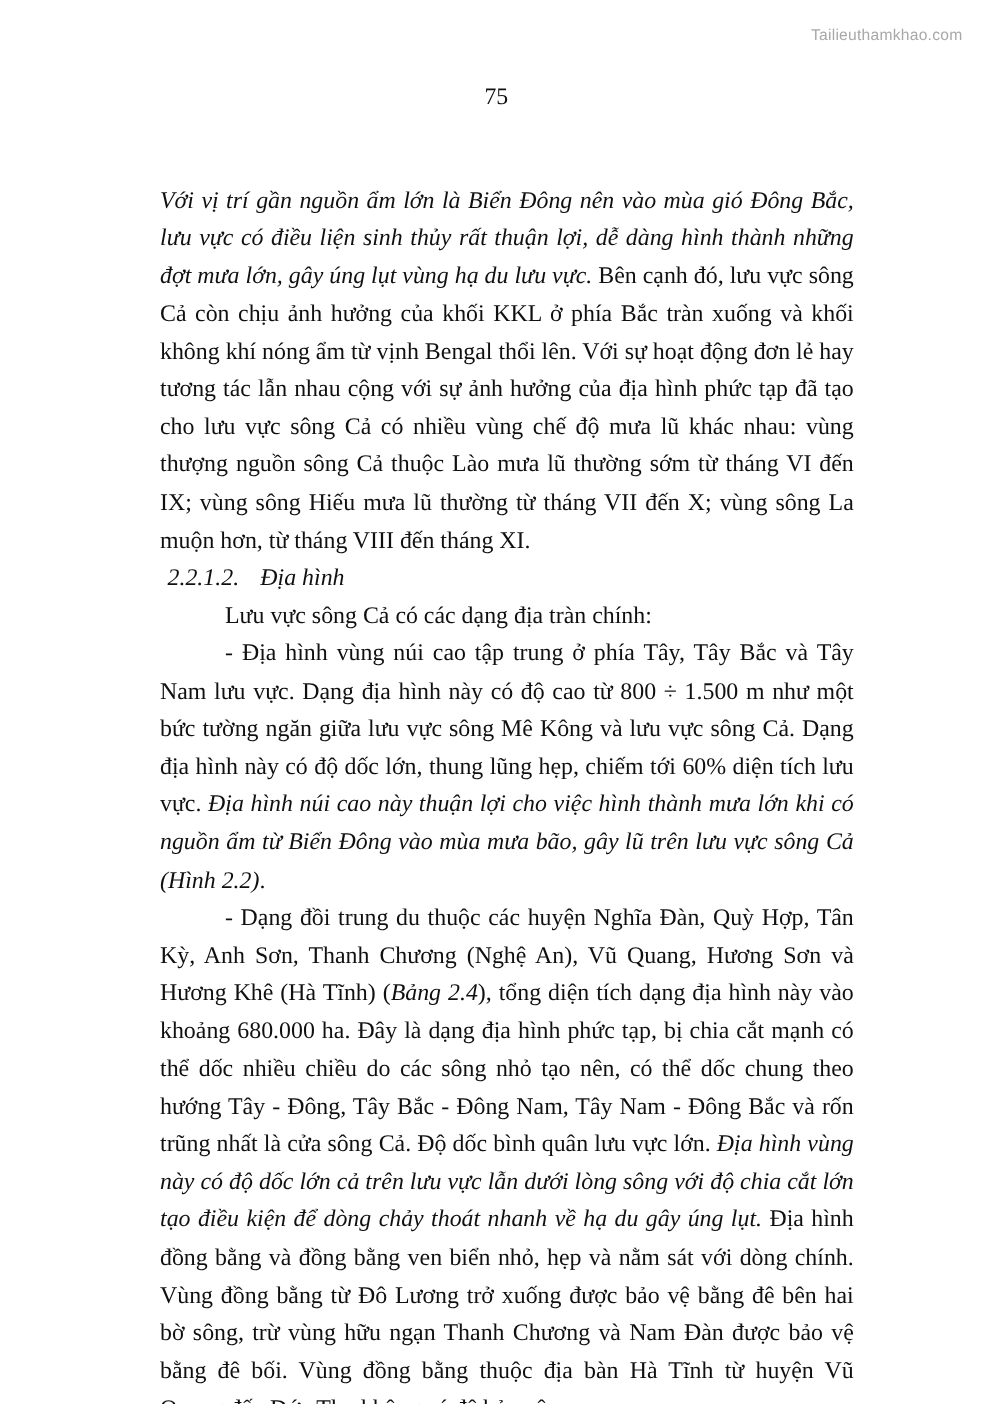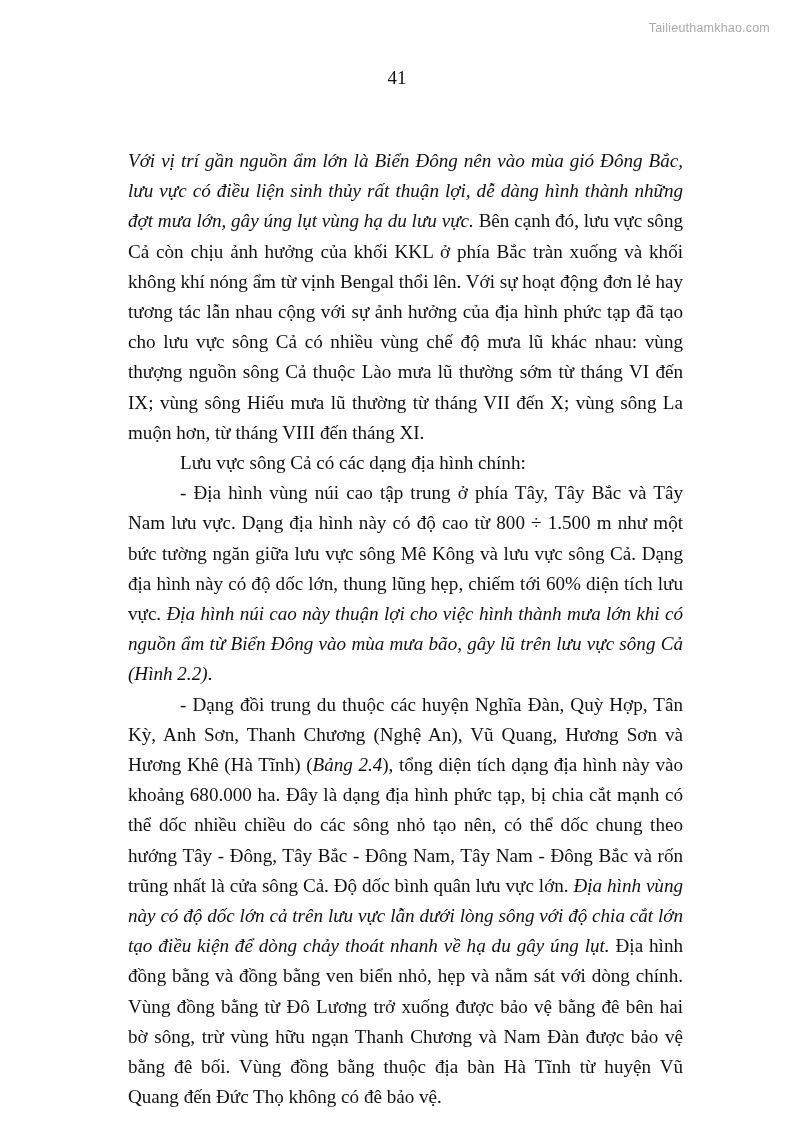--- a/index.html
+++ b/index.html
@@ -76,30 +76,33 @@
     font-style: italic;
   }
 </style>
 </head>
 <body>
 
 <div class="page">
 
   <div class="watermark">Tailieuthamkhao.com</div>
 
-  <div class="page-number">41</div>
+  <div class="page-number">75</div>
 
   <div class="content">
 
     <p class="para-flush">
       <span class="it">Với vị trí gần nguồn ẩm lớn là Biển Đông nên vào mùa gió Đông Bắc, lưu vực có điều liện sinh thủy rất thuận lợi, dễ dàng hình thành những đợt mưa lớn, gây úng lụt vùng hạ du lưu vực.</span><span> Bên cạnh đó, lưu vực sông Cả còn chịu ảnh hưởng của khối KKL ở phía Bắc tràn xuống và khối không khí nóng ẩm từ vịnh Bengal thổi lên. Với sự hoạt động đơn lẻ hay tương tác lẫn nhau cộng với sự ảnh hưởng của địa hình phức tạp đã tạo cho lưu vực sông Cả có nhiều vùng chế độ mưa lũ khác nhau: vùng thượng nguồn sông Cả thuộc Lào mưa lũ thường sớm từ tháng VI đến IX; vùng sông Hiếu mưa lũ thường từ tháng VII đến X; vùng sông La muộn hơn, từ tháng VIII đến tháng XI.</span>
     </p>
 
+    <p class="heading">
+      <span class="h-num">2.2.1.2.</span><span class="h-gap"></span><span>Địa hình</span>
+    </p>
 
-    <p class="para-indent">Lưu vực sông Cả có các dạng địa hình chính:</p>
+    <p class="para-indent">Lưu vực sông Cả có các dạng địa tràn chính:</p>
 
     <p class="para-indent">
       <span>- Địa hình vùng núi cao tập trung ở phía Tây, Tây Bắc và Tây Nam lưu vực. Dạng địa hình này có độ cao từ 800 ÷ 1.500 m như một bức tường ngăn giữa lưu vực sông Mê Kông và lưu vực sông Cả. Dạng địa hình này có độ dốc lớn, thung lũng hẹp, chiếm tới 60% diện tích lưu vực. </span><span class="it">Địa hình núi cao này thuận lợi cho việc hình thành mưa lớn khi có nguồn ẩm từ Biển Đông vào mùa mưa bão, gây lũ trên lưu vực sông Cả (Hình 2.2)</span><span>.</span>
     </p>
 
     <p class="para-indent">
       <span>- Dạng đồi trung du thuộc các huyện Nghĩa Đàn, Quỳ Hợp, Tân Kỳ, Anh Sơn, Thanh Chương (Nghệ An), Vũ Quang, Hương Sơn và Hương Khê (Hà Tĩnh) (</span><span class="it">Bảng 2.4</span><span>), tổng diện tích dạng địa hình này vào khoảng 680.000 ha. Đây là dạng địa hình phức tạp, bị chia cắt mạnh có thể dốc nhiều chiều do các sông nhỏ tạo nên, có thể dốc chung theo hướng Tây - Đông, Tây Bắc - Đông Nam, Tây Nam - Đông Bắc và rốn trũng nhất là cửa sông Cả. Độ dốc bình quân lưu vực lớn. </span><span class="it">Địa hình vùng này có độ dốc lớn cả trên lưu vực lẫn dưới lòng sông với độ chia cắt lớn tạo điều kiện để  dòng chảy thoát nhanh về hạ du gây úng lụt.</span><span> Địa hình đồng bằng và đồng bằng ven biển nhỏ, hẹp và nằm sát với dòng chính. Vùng đồng bằng từ Đô Lương trở xuống được bảo vệ bằng đê bên hai bờ sông, trừ vùng hữu ngạn Thanh Chương và Nam Đàn được bảo vệ bằng đê bối. Vùng đồng bằng thuộc địa bàn Hà Tĩnh từ huyện Vũ Quang đến Đức Thọ không có đê bảo vệ.</span>
     </p>
 
   </div>

